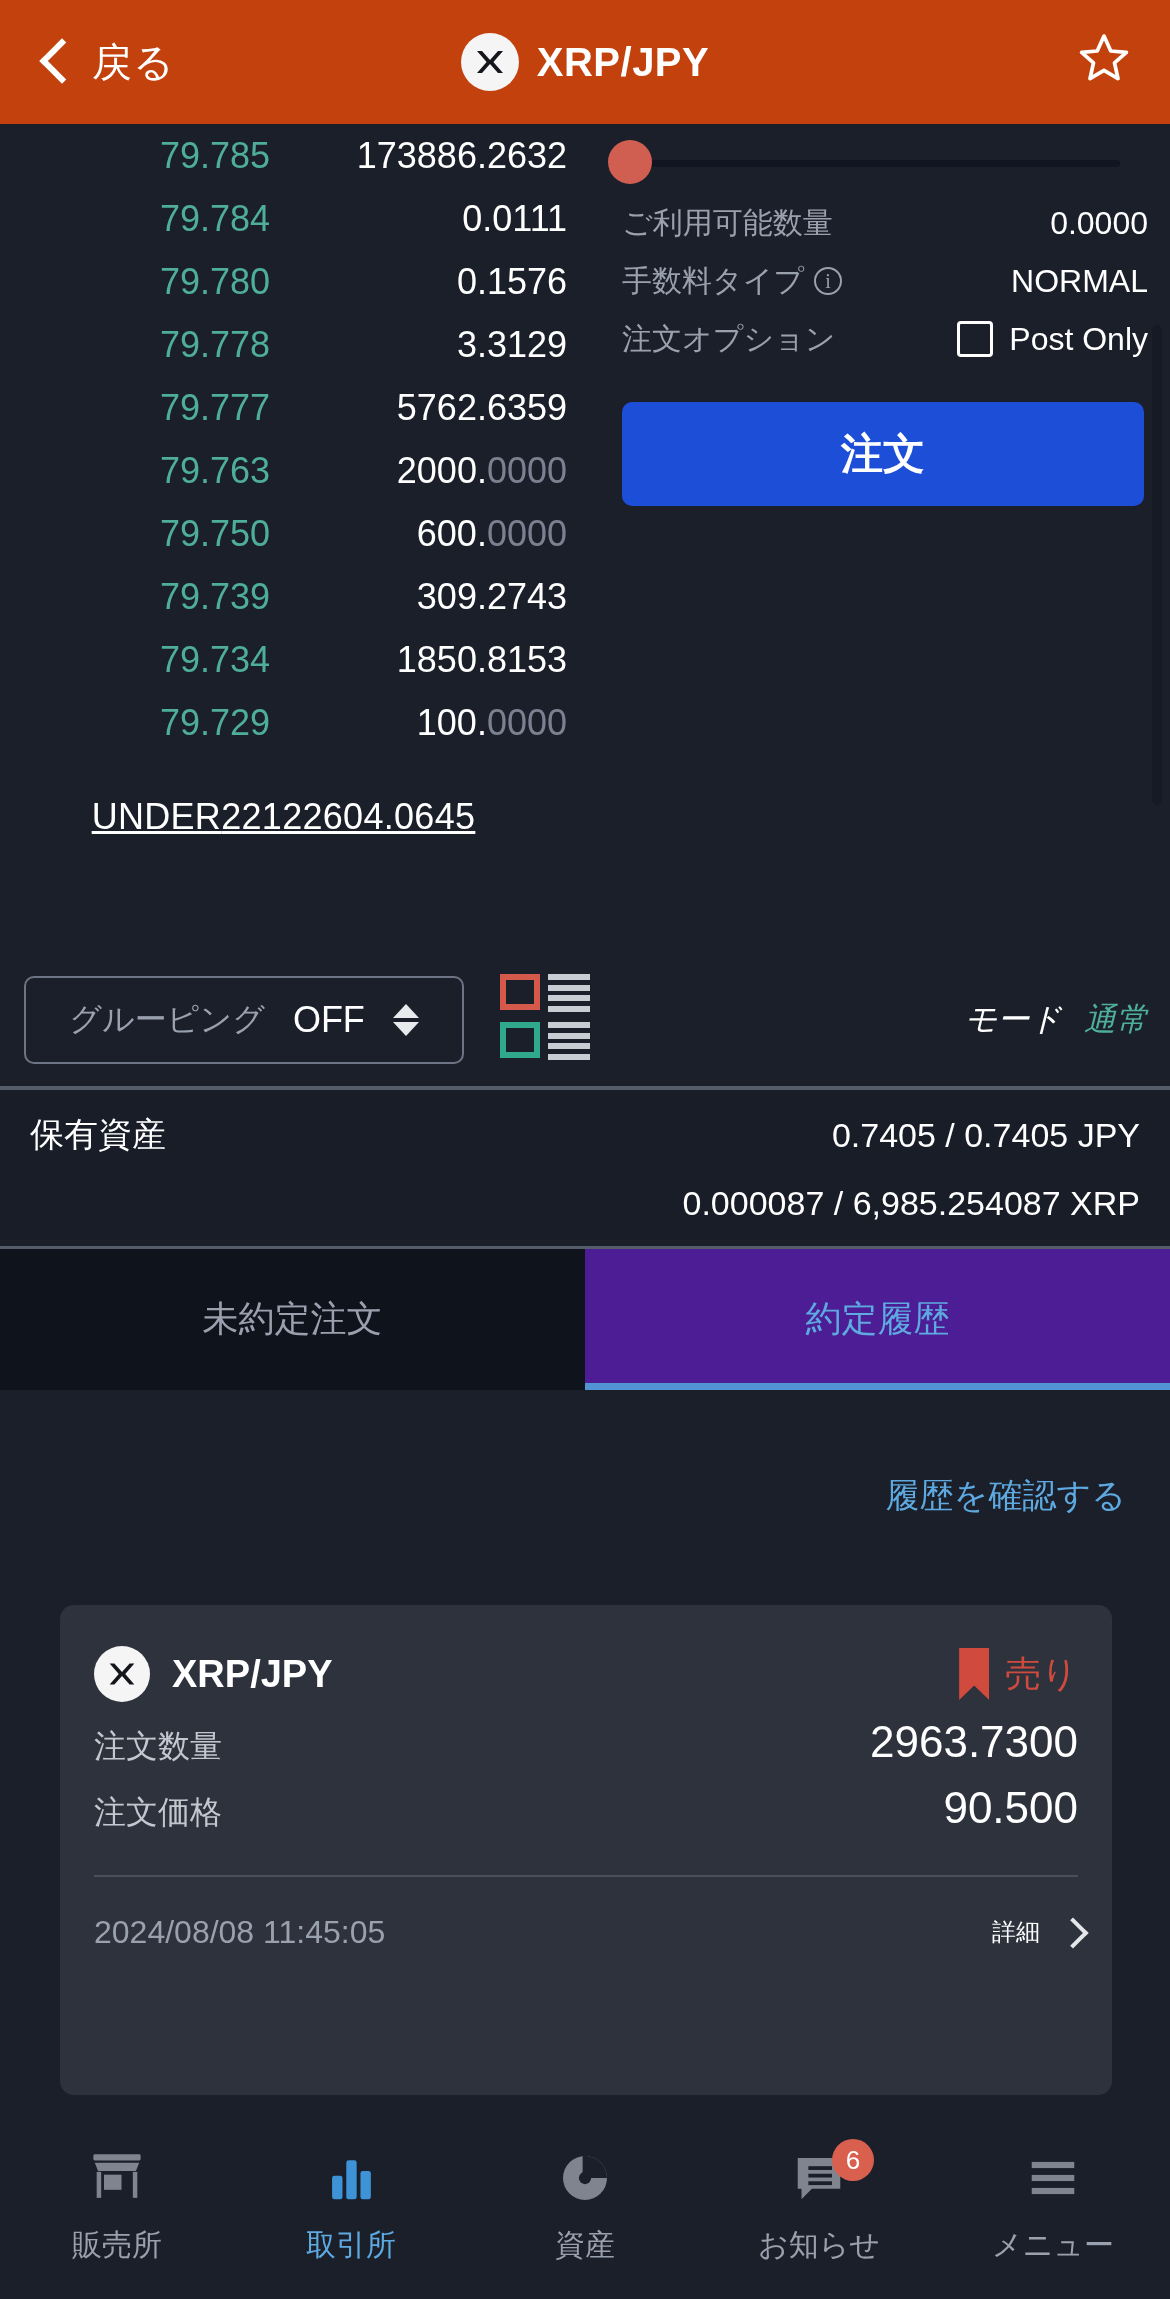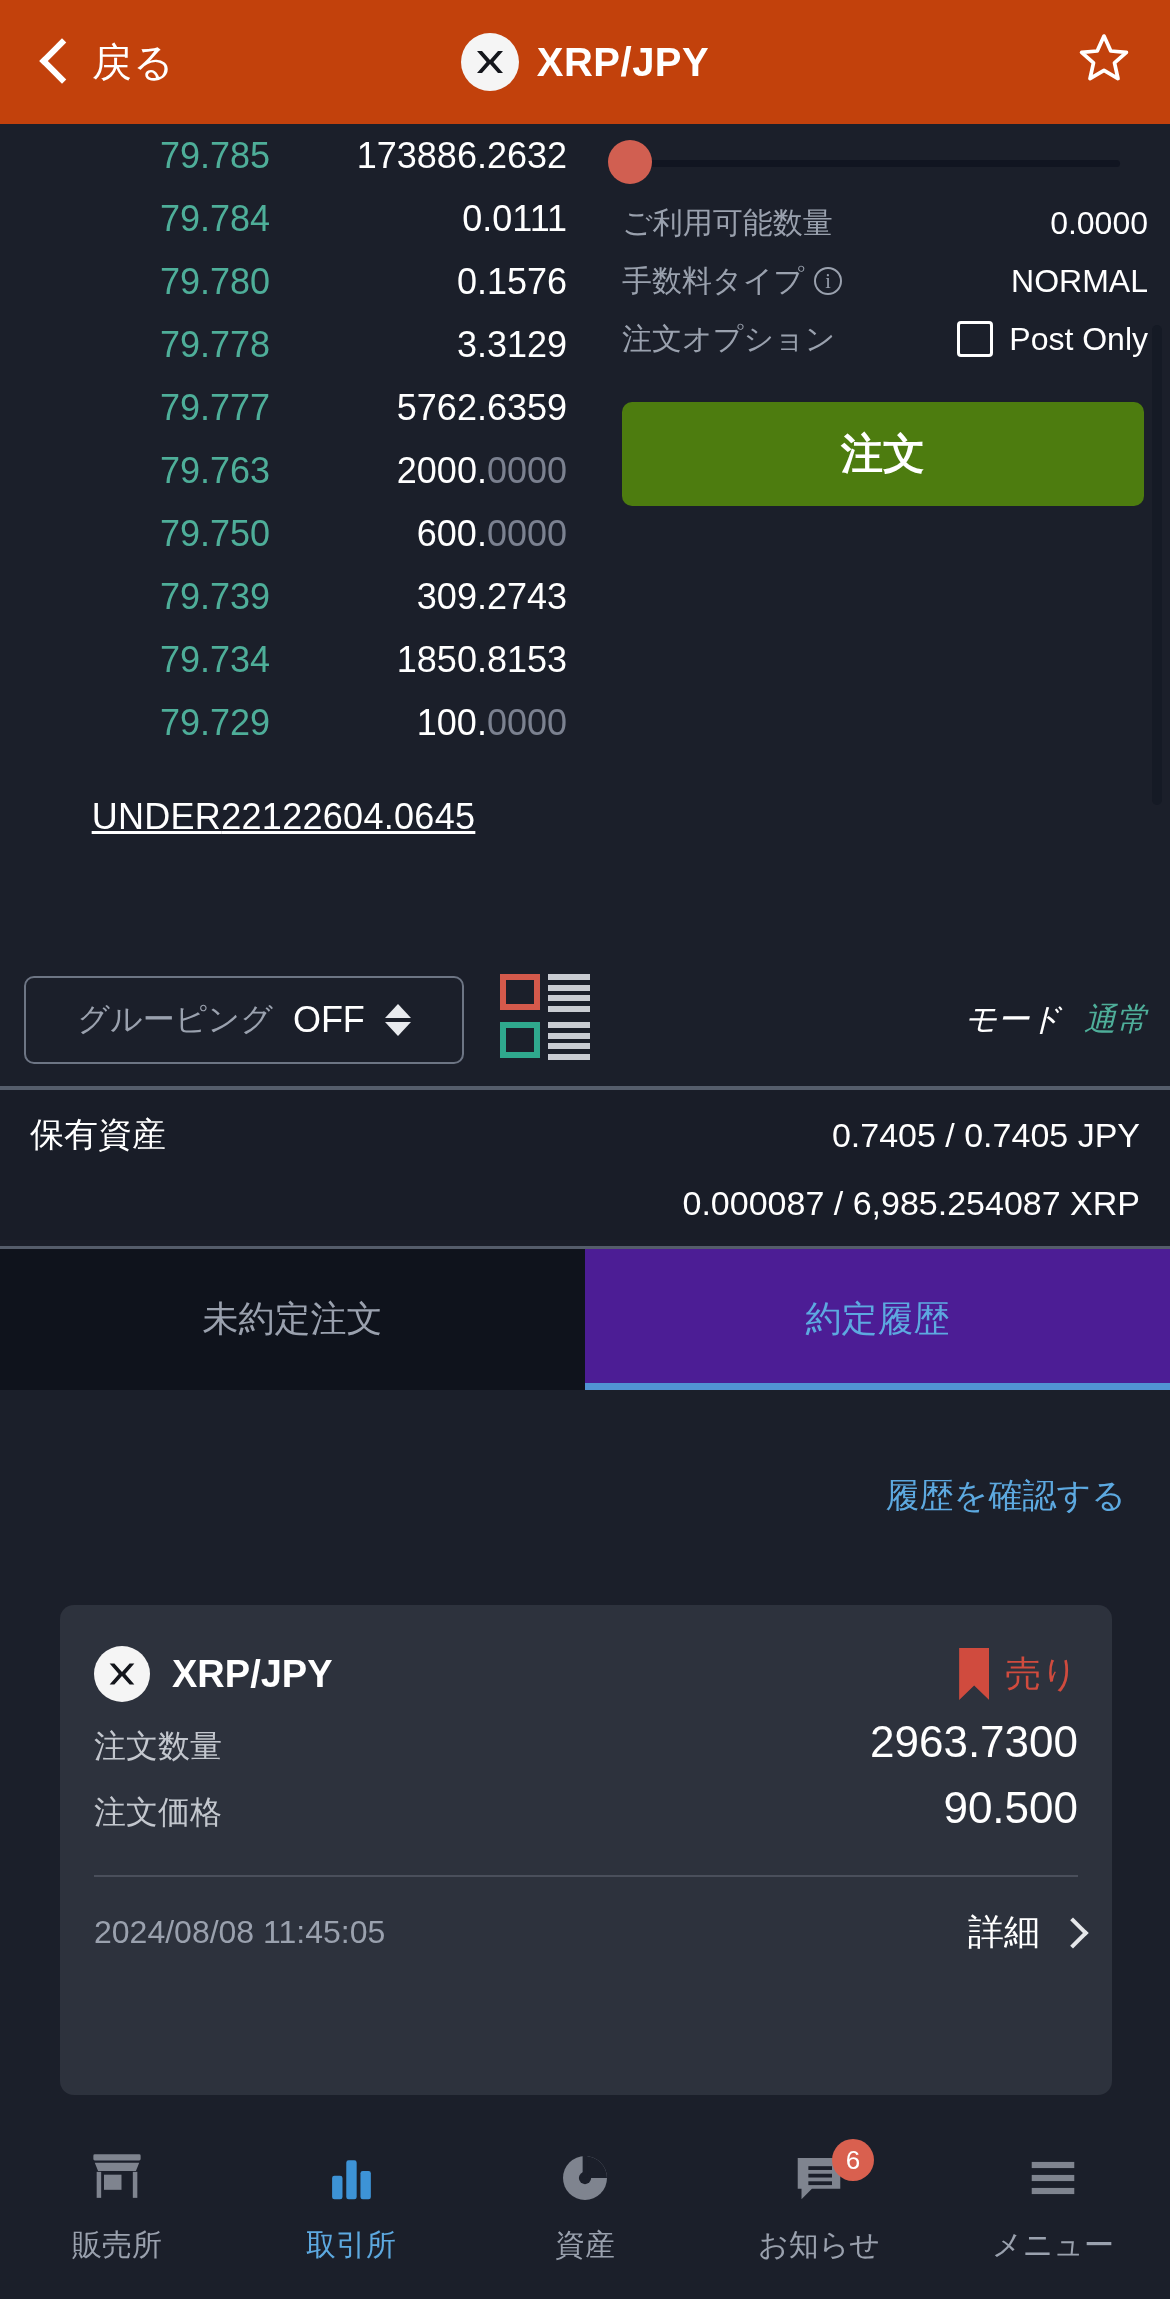--- a/index.html
+++ b/index.html
@@ -90,39 +90,39 @@
   }
   .postonly { display: flex; align-items: center; gap: 16px; }
   .checkbox {
     width: 36px; height: 36px; border: 3px solid #ffffff; border-radius: 4px;
     background: transparent; cursor: pointer;
   }
   .postonly-label { color: #ffffff; font-size: 32px; }
 
   .order-button {
     margin: 34px 0 0 22px; width: 522px; height: 104px;
-    background: #4d7c0f; border: none; border-radius: 10px;
+    background: #1d4ed8; border: none; border-radius: 10px;
     color: #ffffff; font-size: 42px; font-weight: bold; cursor: pointer;
     font-family: "Liberation Sans", sans-serif;
   }
 
   .vscroll {
     position: absolute; right: 8px; top: 325px; width: 10px; height: 480px;
     background: #151a25; border-radius: 6px;
   }
 
   
   .group-bar {
     position: absolute; left: 0; top: 960px; width: 1170px; height: 120px;
     display: flex; align-items: center;
   }
   .group-select {
     margin-left: 24px; width: 440px; height: 88px;
     border: 2px solid #6d7584; border-radius: 10px;
-    display: flex; align-items: center; justify-content: center; gap: 20px;
+    display: flex; align-items: center; justify-content: center; gap: 28px;
     cursor: pointer;
   }
   .group-label { color: #9aa1ae; font-size: 32px; }
   .group-value { color: #ffffff; font-size: 36px; }
   .updown { display: flex; flex-direction: column; gap: 4px; }
   .updown .up, .updown .dn { width: 0; height: 0; border-left: 13px solid transparent; border-right: 13px solid transparent; }
   .updown .up { border-bottom: 14px solid #e8eaee; }
   .updown .dn { border-top: 14px solid #e8eaee; }
 
   .layout-toggle {
@@ -192,21 +192,21 @@
     display: flex; align-items: baseline; justify-content: space-between; height: 66px;
   }
   .card-k { color: #c3c7ce; font-size: 32px; }
   .card-v { color: #ffffff; font-size: 44px; }
   .card-sep { height: 2px; background: #4a4f5b; margin-top: 26px; }
   .card-foot {
     display: flex; align-items: center; justify-content: space-between; height: 110px;
   }
   .card-date { color: #9aa1ae; font-size: 32px; }
   .detail-wrap { display: flex; align-items: center; gap: 22px; cursor: pointer; }
-  .detail-text { color: #ffffff; font-size: 36px; }
+  .detail-text { color: #ffffff; font-size: 24px; }
   .chev-right { width: 16px; height: 30px; position: relative; }
   .chev-right::before {
     content: ""; position: absolute; left: 0; top: 5px;
     width: 18px; height: 18px;
     border-top: 4px solid #e5e7ea; border-right: 4px solid #e5e7ea;
     transform: rotate(45deg);
   }
 
   
   .bottom-nav {

